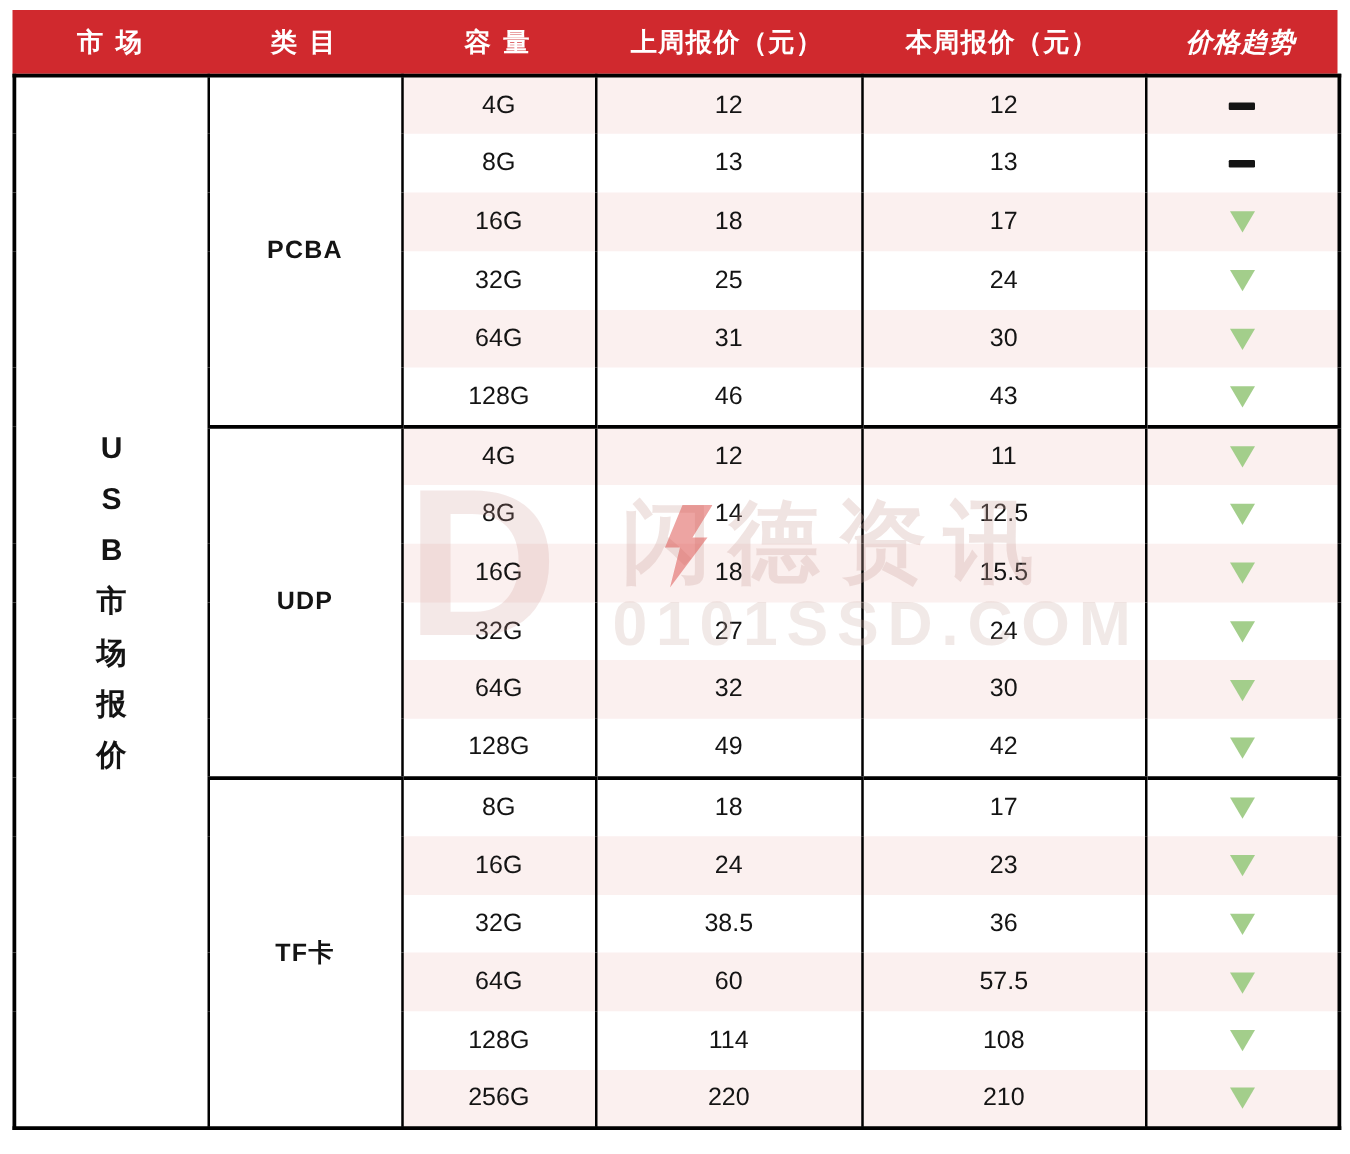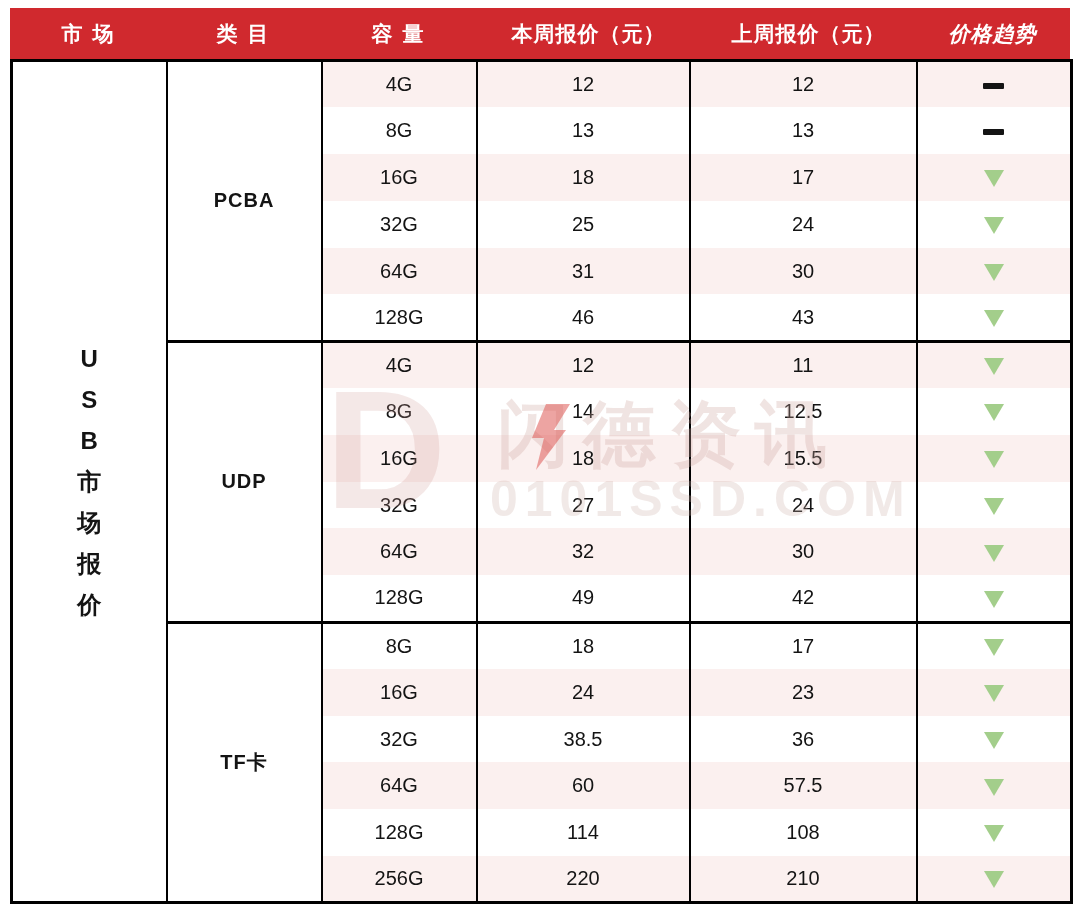--- a/index.html
+++ b/index.html
@@ -91,22 +91,22 @@
 </style>
 </head>
 <body>
 
 <div class="sheet">
 
   <div class="hdr">
     <div class="hcell c1 sp">市场</div>
     <div class="hcell c2 sp">类目</div>
     <div class="hcell c3 sp">容量</div>
+    <div class="hcell c4">上周报价（元）</div>
     <div class="hcell c5">本周报价（元）</div>
-    <div class="hcell c4">上周报价（元）</div>
     <div class="hcell c6">价格趋势</div>
   </div>
 
   <table class="quote">
     <colgroup>
       <col style="width:155px">
         <col style="width:155px">
         <col style="width:155px">
       <col style="width:213px">
         <col style="width:227px">

